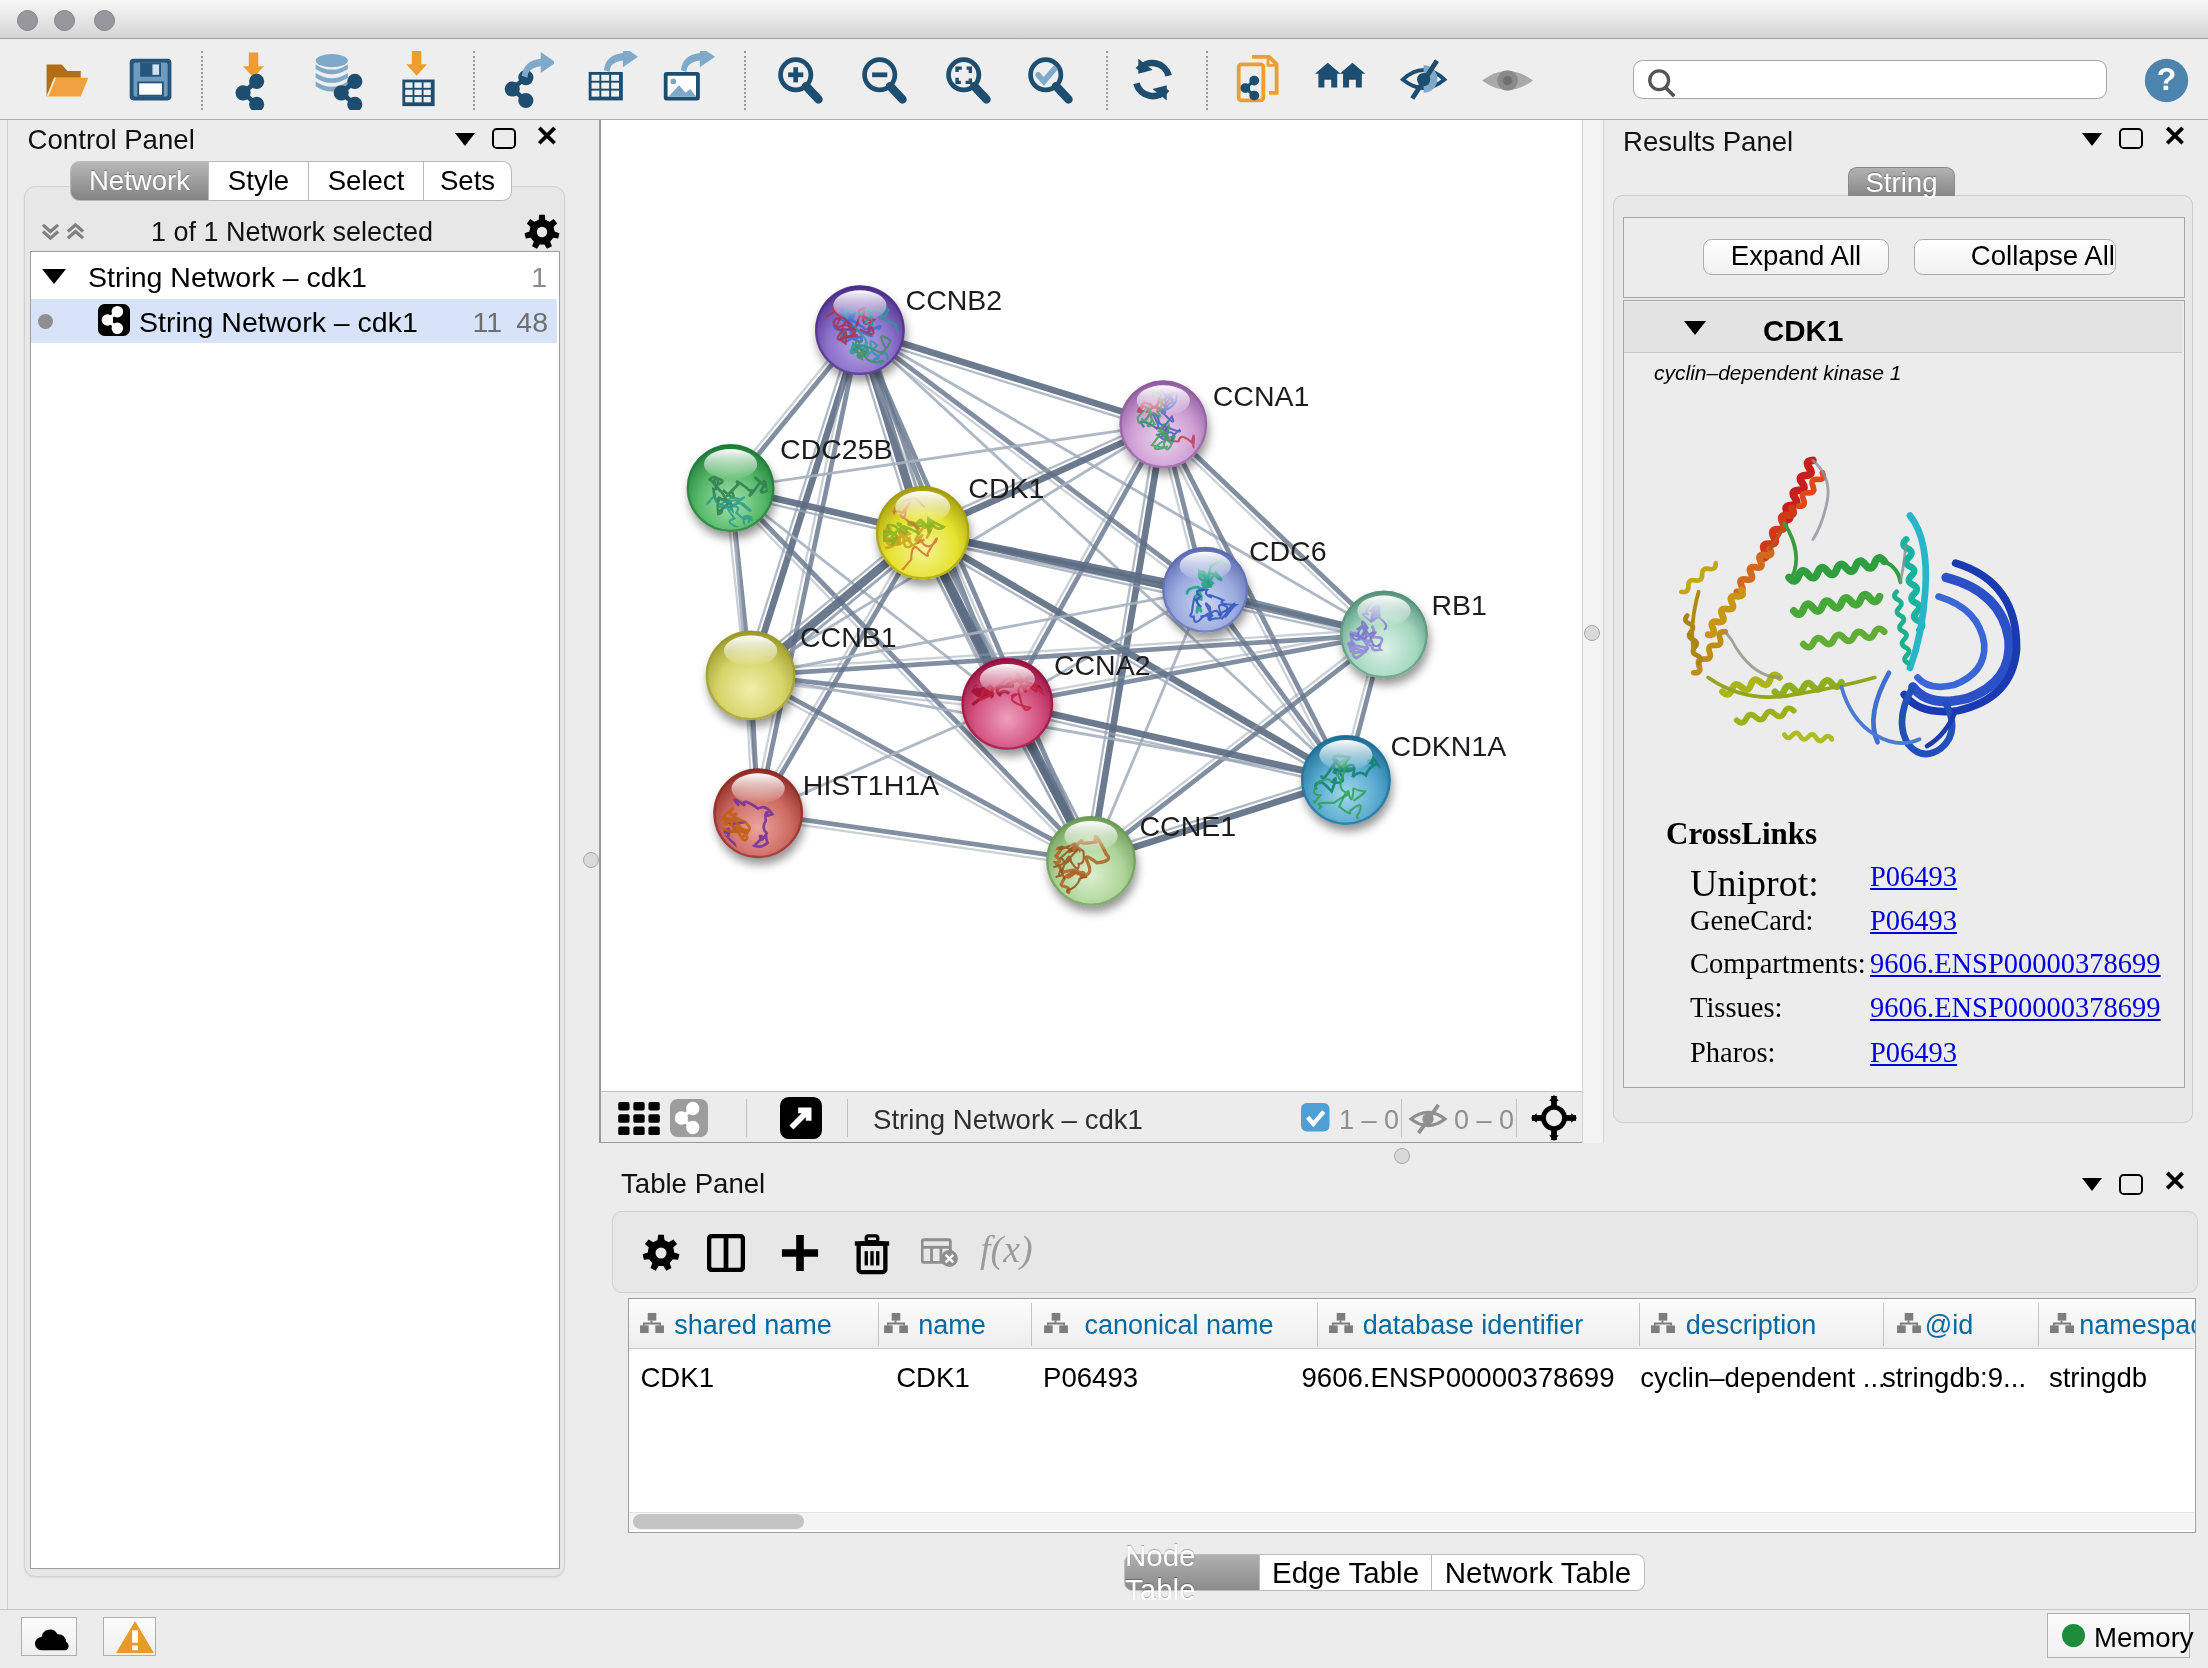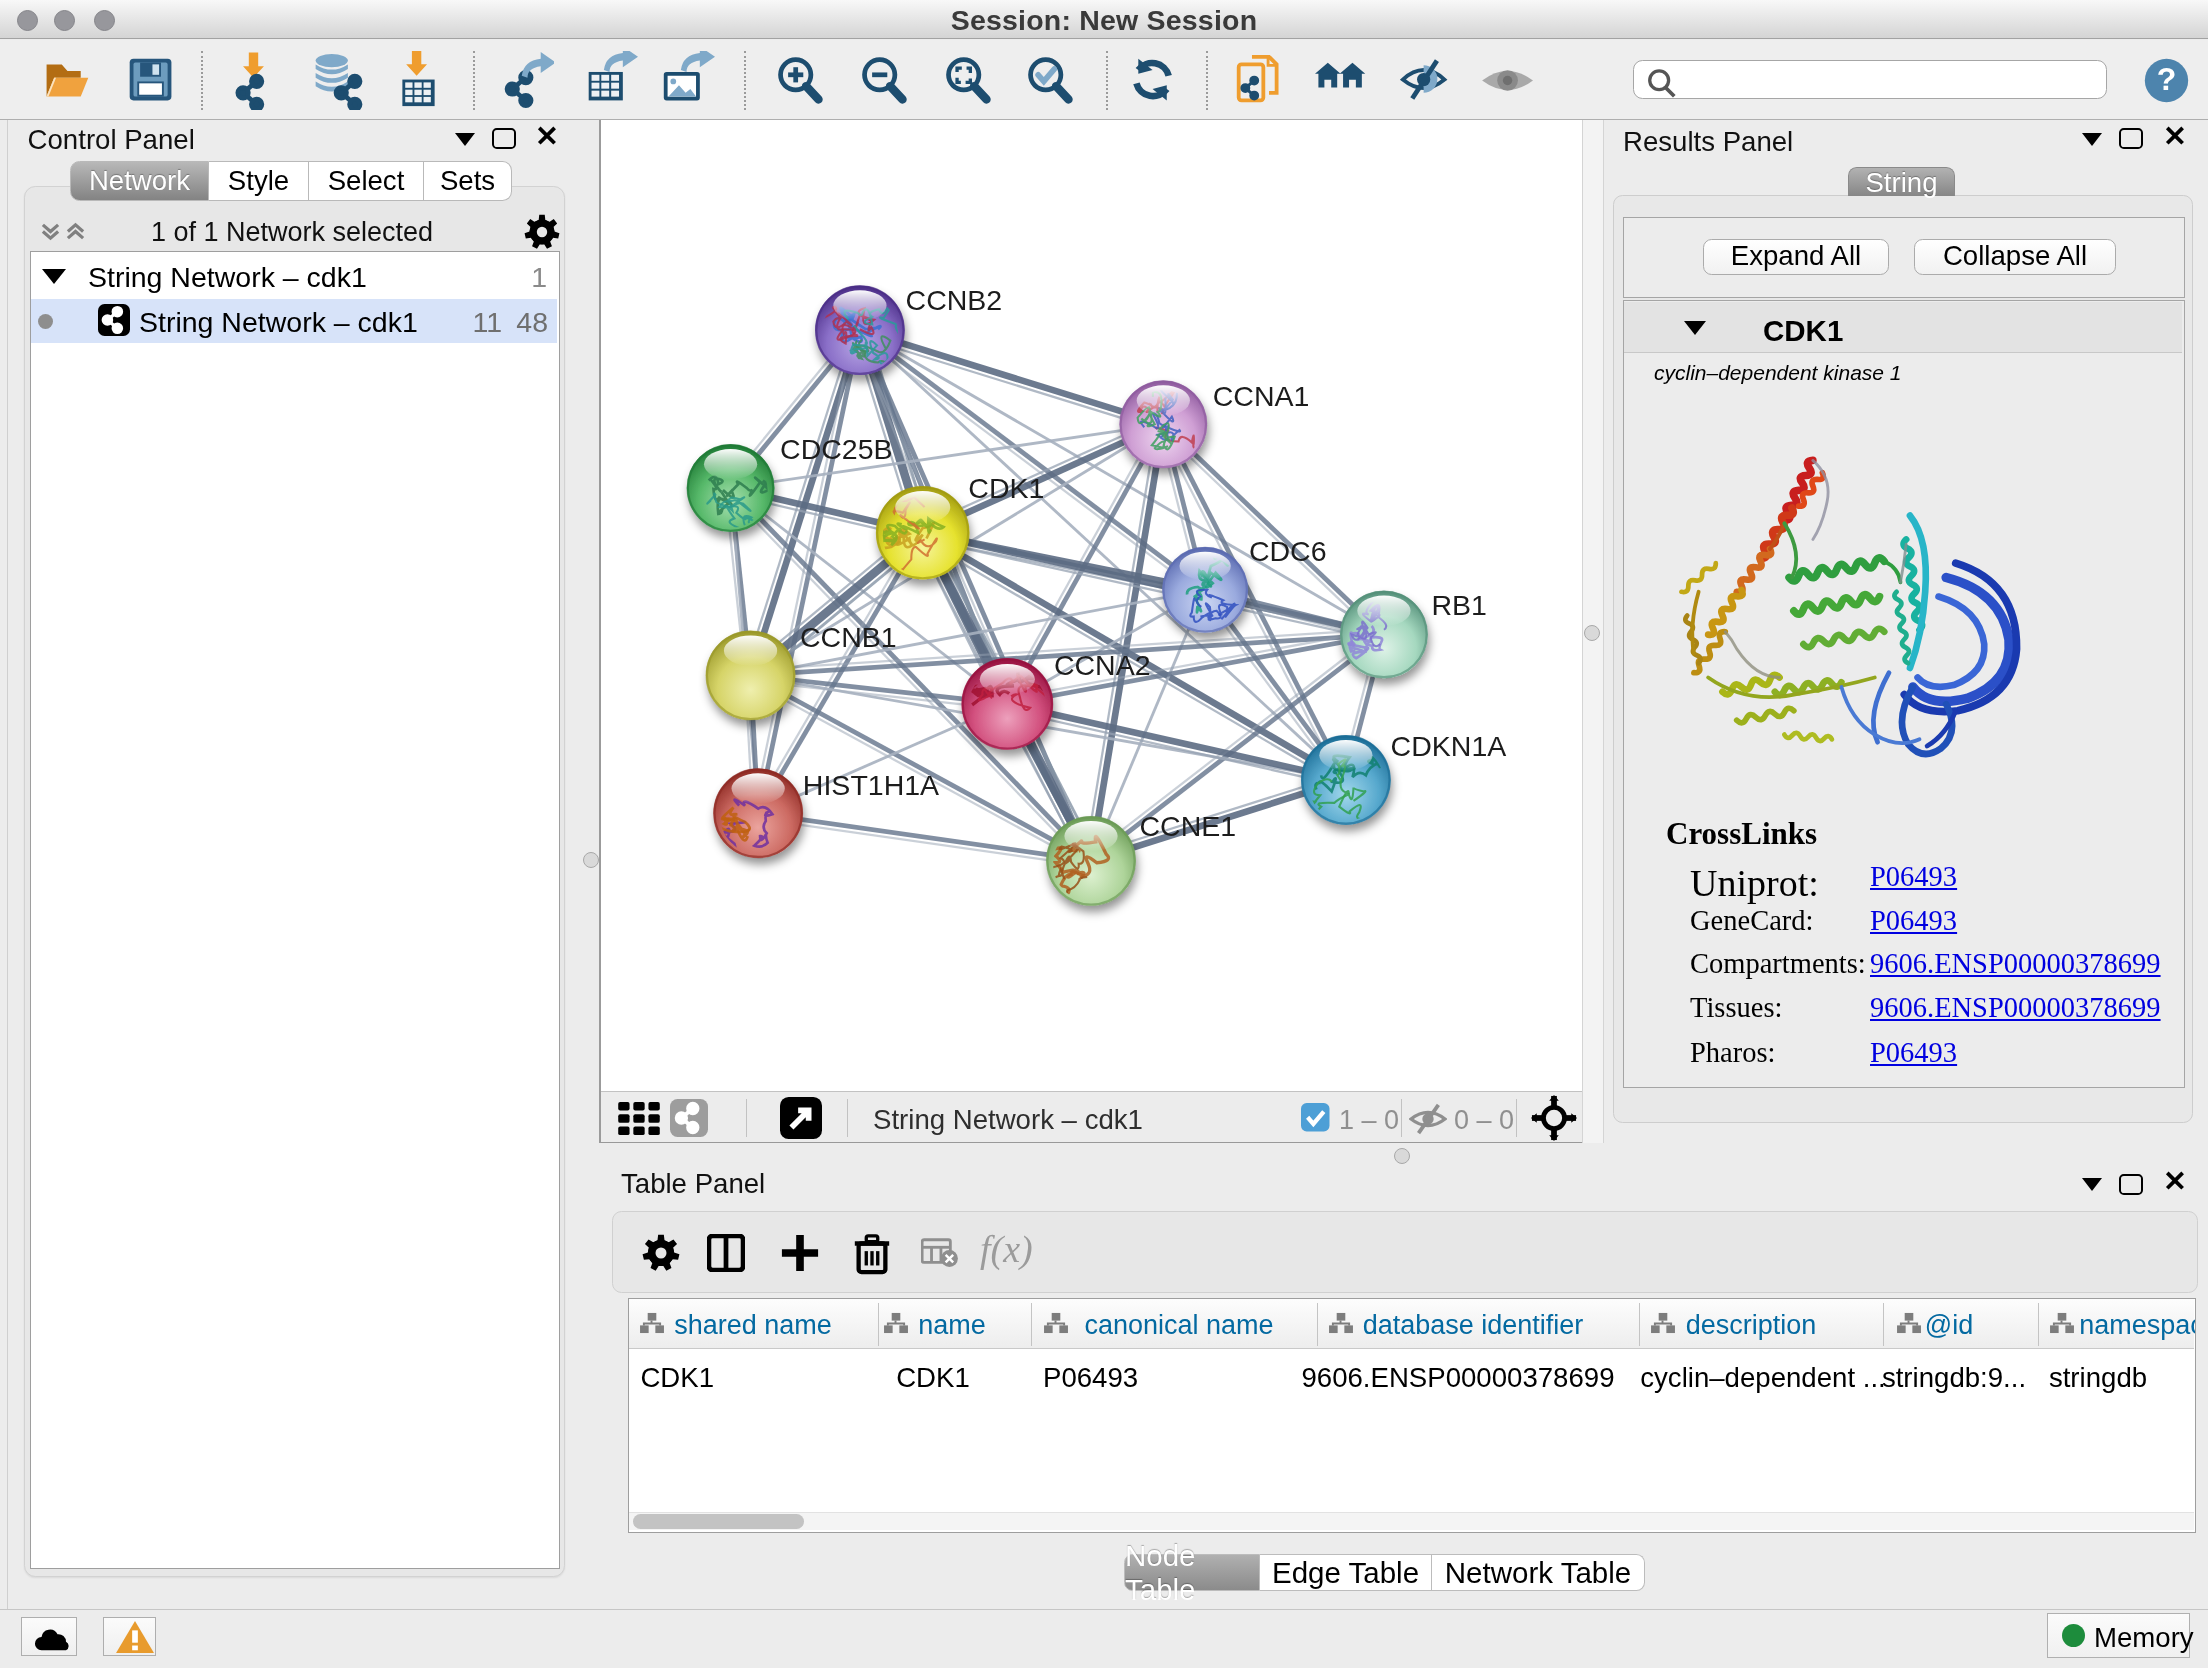--- a/index.html
+++ b/index.html
@@ -47,21 +47,20 @@
 #winstatus { left:0; top:1609px; width:2208px; height:59px; background:#ececec; border-top:1px solid #c6c6c6; }
 .sbtn { top:1617px; height:39px; background:linear-gradient(#fbfbfb,#efefef); border:1.9px solid #aeaeae; }
 #membox { left:2047px; top:1613px; width:143px; height:45px; background:linear-gradient(#fbfbfb,#f0f0f0); border:1.9px solid #b0b0b0; }
 </style>
 </head>
 <body>
 <div id="titlebar" class="abs">
   <div class="light abs" style="left:17px;"></div>
   <div class="light abs" style="left:54px;"></div>
   <div class="light abs" style="left:94px;"></div>
-  <div id="title" class="abs">Session: New Session</div>
 </div>
 <div id="toolbar" class="abs">
     <div class="abs" style="left:39px; top:13.3px; width:55px; height:55px;"><svg width="55" height="55" viewBox="0 0 58 58" style="">
         <path d="M 8 46 L 8 12 L 24 12 L 30 19 L 44 19 L 44 26 L 16 26 Z" fill="#b36d13"></path>
         <path d="M 8 46 L 16 26 L 52 26 L 44 46 Z" fill="#f0a23e"></path>
         <path d="M 8 46 L 16 26 L 18 26 L 10 46 Z" fill="#fbe3c0"></path>
       </svg></div>
 <div class="abs" style="left:124px; top:13.3px; width:55px; height:55px;"><svg width="55" height="55" viewBox="0 0 58 58" style="">
         <rect x="6" y="6" width="44" height="44" rx="4" fill="#27567c"></rect>
         <rect x="10" y="10" width="36" height="36" rx="2" fill="#6d9cbe"></rect>
@@ -644,21 +643,21 @@
 <div class="handle abs" style="left:583px; top:852px;"></div>
 <div id="results" class="abs"></div>
 <div class="abs" style="left:1623px; top:126px; font-size:27.6px; color:#111;">Results Panel</div>
 <div class="abs" style="left:2082px; top:133px; width:0; height:0; border-left:10.5px solid transparent; border-right:10.5px solid transparent; border-top:13.3px solid #000;"></div>
 <div class="abs" style="left:2119px; top:128px; width:24px; height:21px; border:2.9px solid #000; border-radius:4.8px;"></div>
 <div class="abs" style="left:2163px; top:120px; width:28.5px; font-size:28.5px; font-weight:bold; color:#000;">✕</div>
 <div id="stringtab" class="abs">String</div>
 <div id="rescontainer" class="abs"></div>
 <div id="resbox1" class="abs"></div>
 <div class="rbtn abs" style="left:1693px; width:186px;margin-left:10px;">Expand All</div>
-<div class="rbtn abs" style="left:1914px; width:202px;">Collapse All</div>
+<div class="rbtn abs" style="left:1914px; width:202px;text-align:right;">Collapse All</div>
 <div id="resbox2" class="abs"></div>
 <div id="cdkhead" class="abs"></div>
 <div class="abs" style="left:1684px; top:321px; width:0; height:0; border-left:11.4px solid transparent; border-right:11.4px solid transparent; border-top:14.3px solid #000;"></div>
 <div class="abs" style="left:1763px; top:314px; font-size:29.5px; font-weight:bold; color:#000;">CDK1</div>
 <div class="abs" style="left:1654px; top:361px; font-size:21px; color:#000000;font-style:italic;">cyclin–dependent kinase 1</div>
 <svg width="360" height="317" viewBox="0 0 378 333" style="position:absolute; left:1670px; top:449px;">
     <path d="M 120.0 75.0 Q 129.1 74.5 123.8 67.1 Q 118.4 59.7 127.5 59.2 Q 136.6 58.8 131.2 51.4 Q 125.9 44.0 135.0 43.5 Q 144.1 43.0 138.8 35.6 Q 133.4 28.2 142.5 27.8 Q 151.6 27.3 146.2 19.9 Q 140.9 12.5 150.0 12.0" fill="none" stroke="#c81e1e" stroke-width="8" stroke-opacity="1.0" stroke-linecap="round"></path>
     <path d="M 95.0 115.0 Q 104.1 115.4 99.7 107.4 Q 95.3 99.4 104.4 99.9 Q 113.6 100.3 109.1 92.3 Q 104.7 84.3 113.9 84.7 Q 123.0 85.2 118.6 77.1 Q 114.1 69.1 123.3 69.6 Q 132.4 70.0 128.0 62.0" fill="none" stroke="#d03818" stroke-width="8" stroke-opacity="1.0" stroke-linecap="round"></path>
     <path d="M 135.0 60.0 Q 143.2 60.6 140.0 53.0 Q 136.8 45.4 145.0 46.0 Q 153.2 46.6 150.0 39.0 Q 146.8 31.4 155.0 32.0 Q 163.2 32.6 160.0 25.0" fill="none" stroke="#e04818" stroke-width="6" stroke-opacity="1.0" stroke-linecap="round"></path>
     <path d="M 70.0 150.0 Q 78.8 151.7 75.0 143.6 Q 71.2 135.4 80.0 137.1 Q 88.8 138.8 85.0 130.7 Q 81.2 122.6 90.0 124.3 Q 98.8 126.0 95.0 117.9 Q 91.2 109.7 100.0 111.4 Q 108.8 113.1 105.0 105.0" fill="none" stroke="#d2691e" stroke-width="7" stroke-opacity="1.0" stroke-linecap="round"></path>

